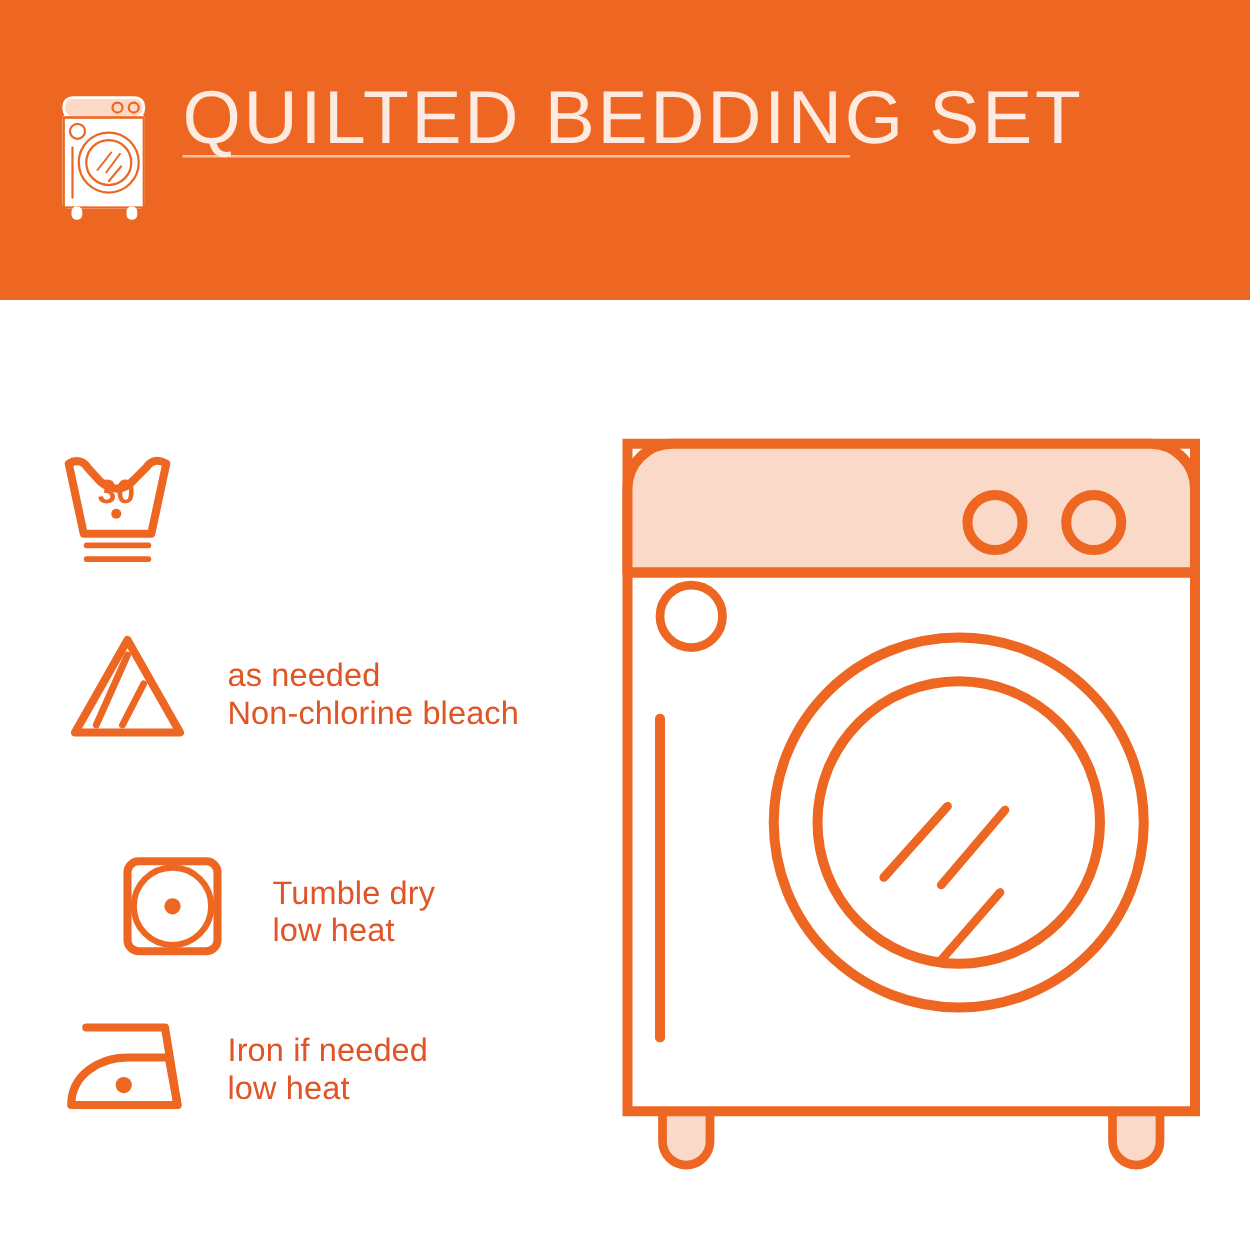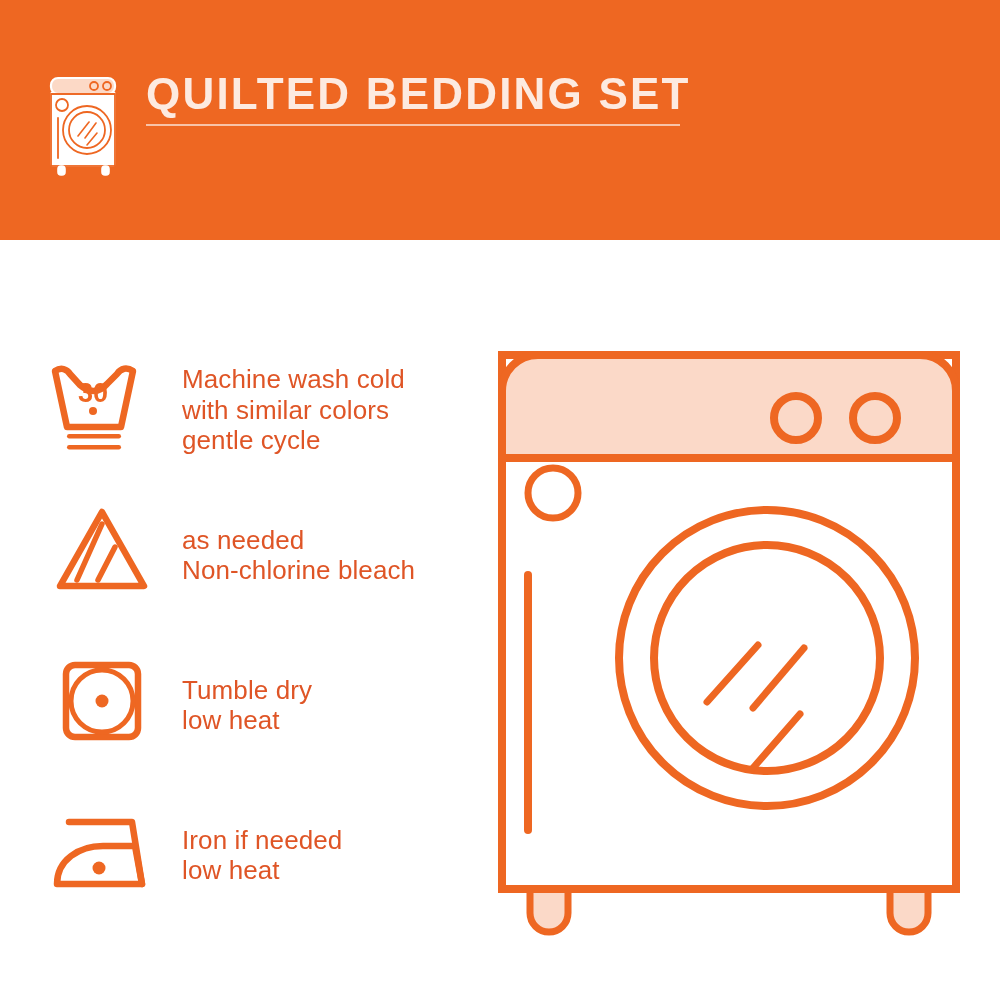--- a/index.html
+++ b/index.html
@@ -32,23 +32,23 @@
     height: 104px;
   }
   #header-text-block {
     position: absolute;
     left: 146px;
     top: 68px;
     width: 560px;
   }
   #header-title {
     color: #FDEAE0;
-    font-size: 44px;
+    font-size: 60px;
     line-height: 52px;
-    font-weight: 700;
+    font-weight: 400;
     letter-spacing: 2.2px;
     white-space: nowrap;
   }
   #header-divider {
     margin-top: 4px;
     margin-bottom: 6px;
     width: 534px;
     height: 1.5px;
     background: #F8C3A8;
   }
@@ -91,21 +91,21 @@
     color: #DF5526;
     font-size: 26px;
     line-height: 30.5px;
     font-weight: 500;
     letter-spacing: 0.1px;
   }
   .care-text div { white-space: nowrap; }
 
   #care-row-0 { top: 110px; }
   #care-row-1 { top: 255px; }
-  #care-row-2 { top: 405px; }
+  #care-row-2 { top: 429px; margin-left: 36px; }
   #care-row-3 { top: 555px; }
 
   
   #machine-illustration {
     position: absolute;
     left: 490px;
     top: 325px;
     width: 490px;
     height: 620px;
   }
@@ -159,25 +159,20 @@
                  L74 72 L20 72 Z" fill="none" stroke="#EE6722" stroke-width="6.5" stroke-linejoin="round" stroke-linecap="round"></path>
 
         <rect x="20" y="79" width="54" height="4.5" rx="2.2" fill="#EE6722"></rect>
 
         <rect x="20" y="90" width="54" height="4.5" rx="2.2" fill="#EE6722"></rect>
 
         <text x="46" y="47" text-anchor="middle" font-family="Liberation Sans, sans-serif" font-size="27" font-weight="700" fill="#EE6722">30</text>
 
         <circle cx="46" cy="56" r="4" fill="#EE6722"></circle>
       </svg>
-    </div>
-    <div class="care-text">
-      <div>Machine wash cold</div>
-      <div>with similar colors</div>
-      <div>gentle cycle</div>
     </div>
   </div>
 
   <div class="care-row" id="care-row-1">
     <div class="care-icon">
       <svg viewBox="0 0 110 100" width="110" height="100">
         <path d="M55 12 L97 86 L13 86 Z" fill="none" stroke="#EE6722" stroke-width="6.5" stroke-linejoin="round"></path>
         <line x1="55" y1="24" x2="30" y2="80" stroke="#EE6722" stroke-width="5.5" stroke-linecap="round"></line>
         <line x1="68" y1="47" x2="51" y2="80" stroke="#EE6722" stroke-width="5.5" stroke-linecap="round"></line>
       </svg>

